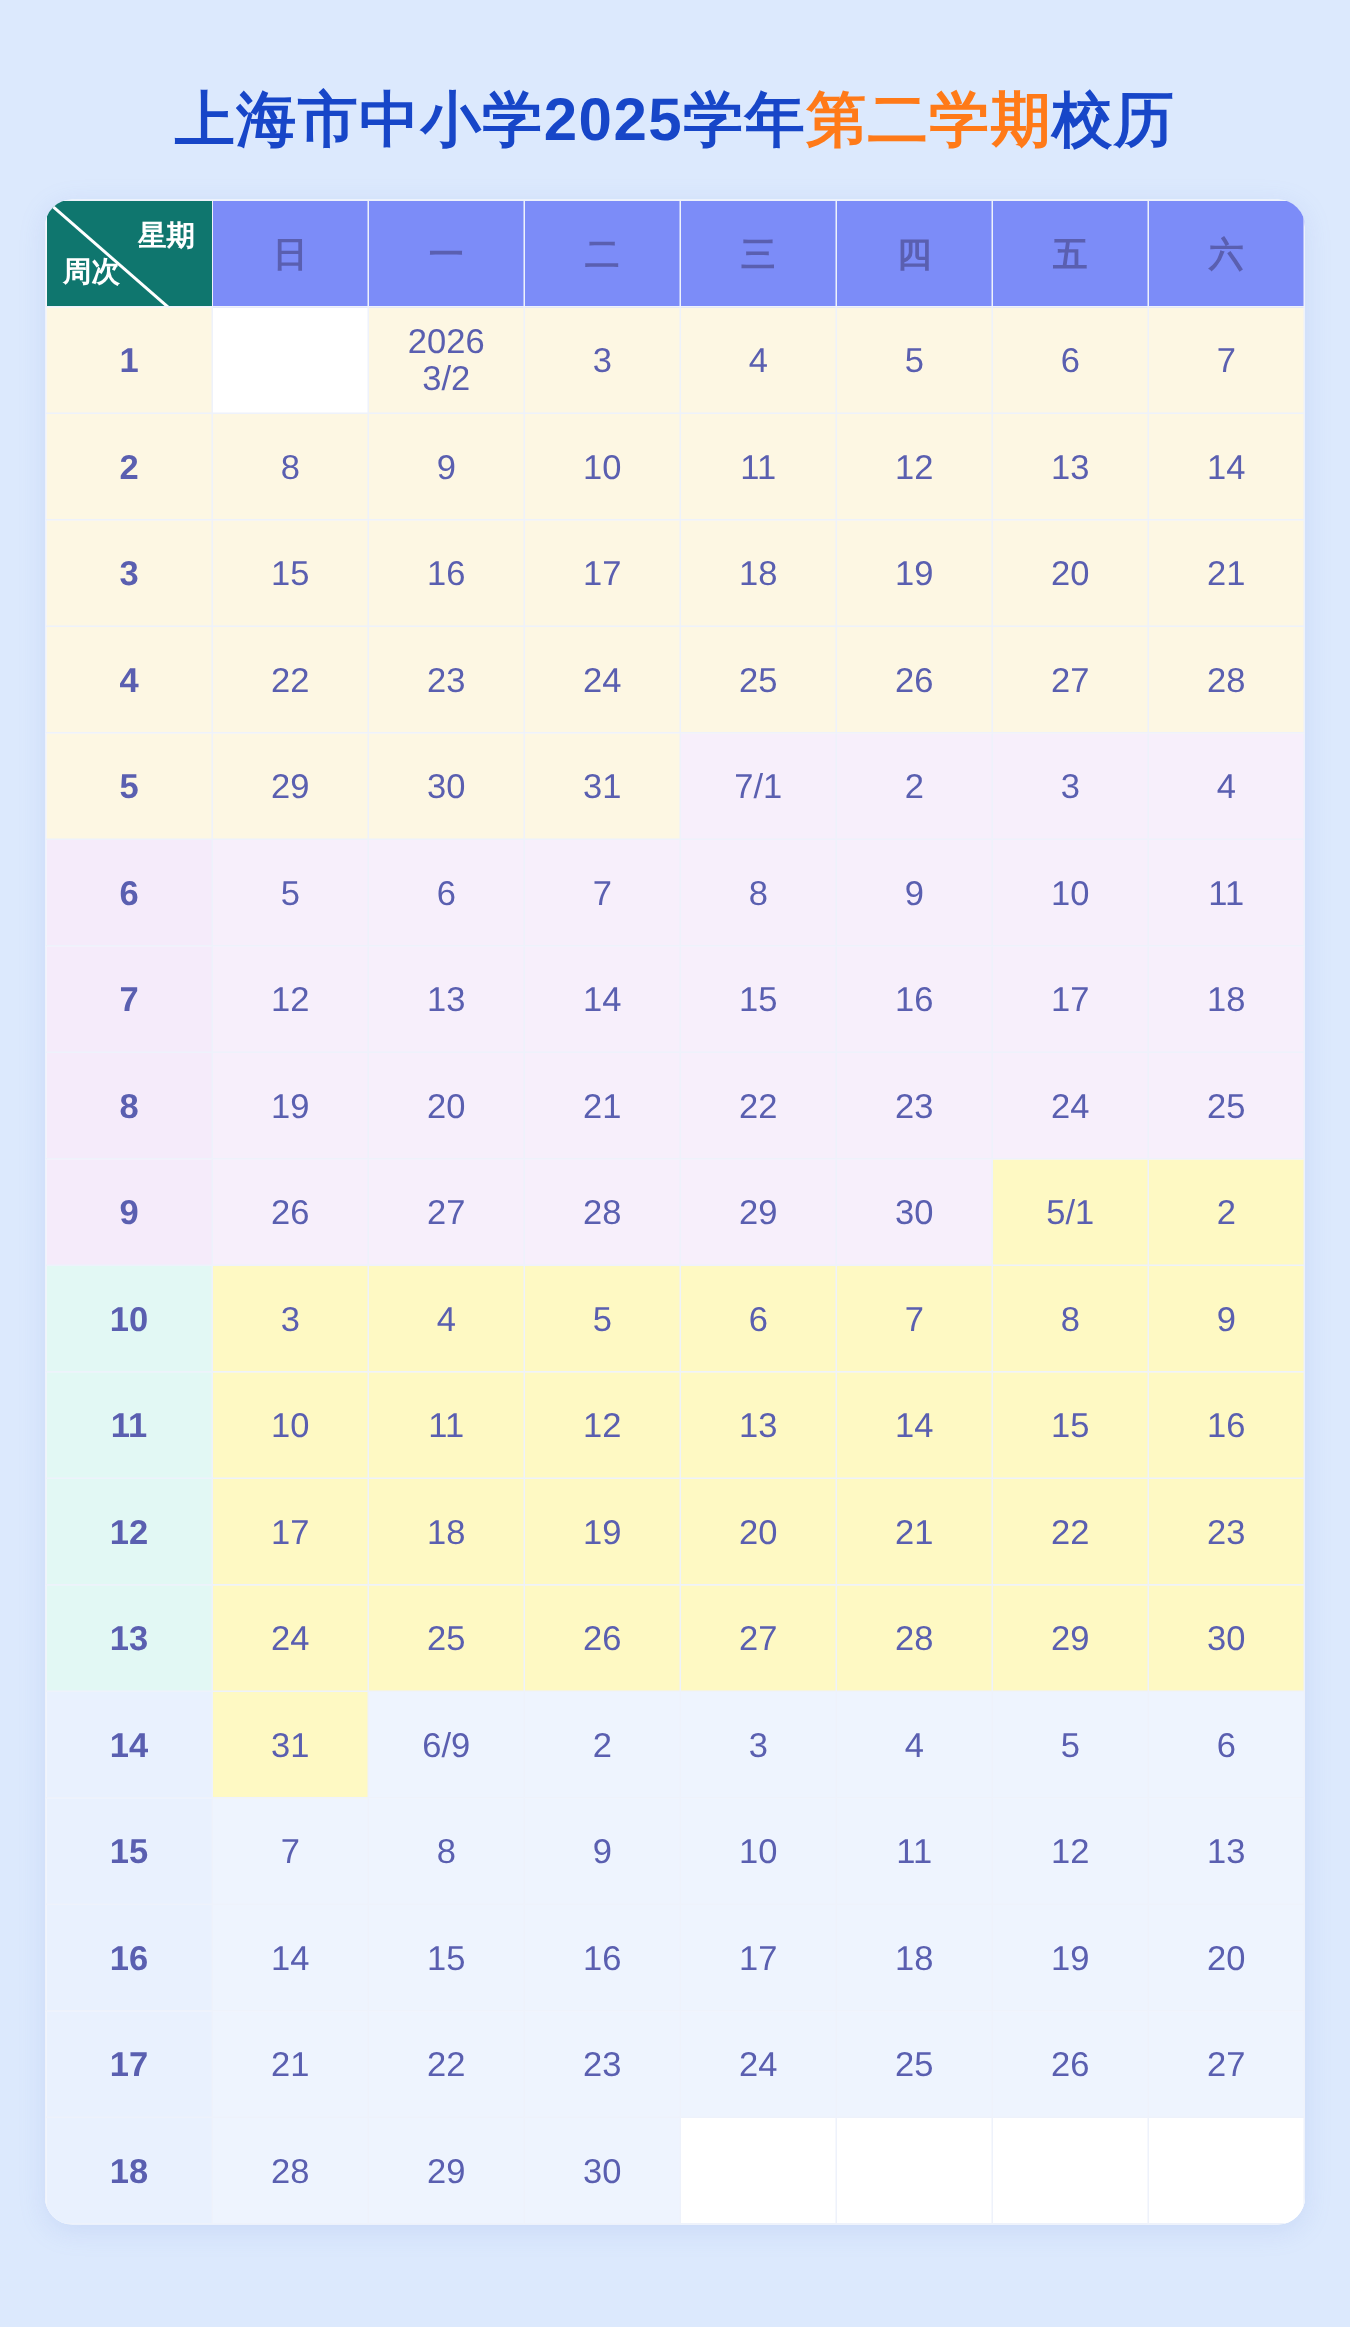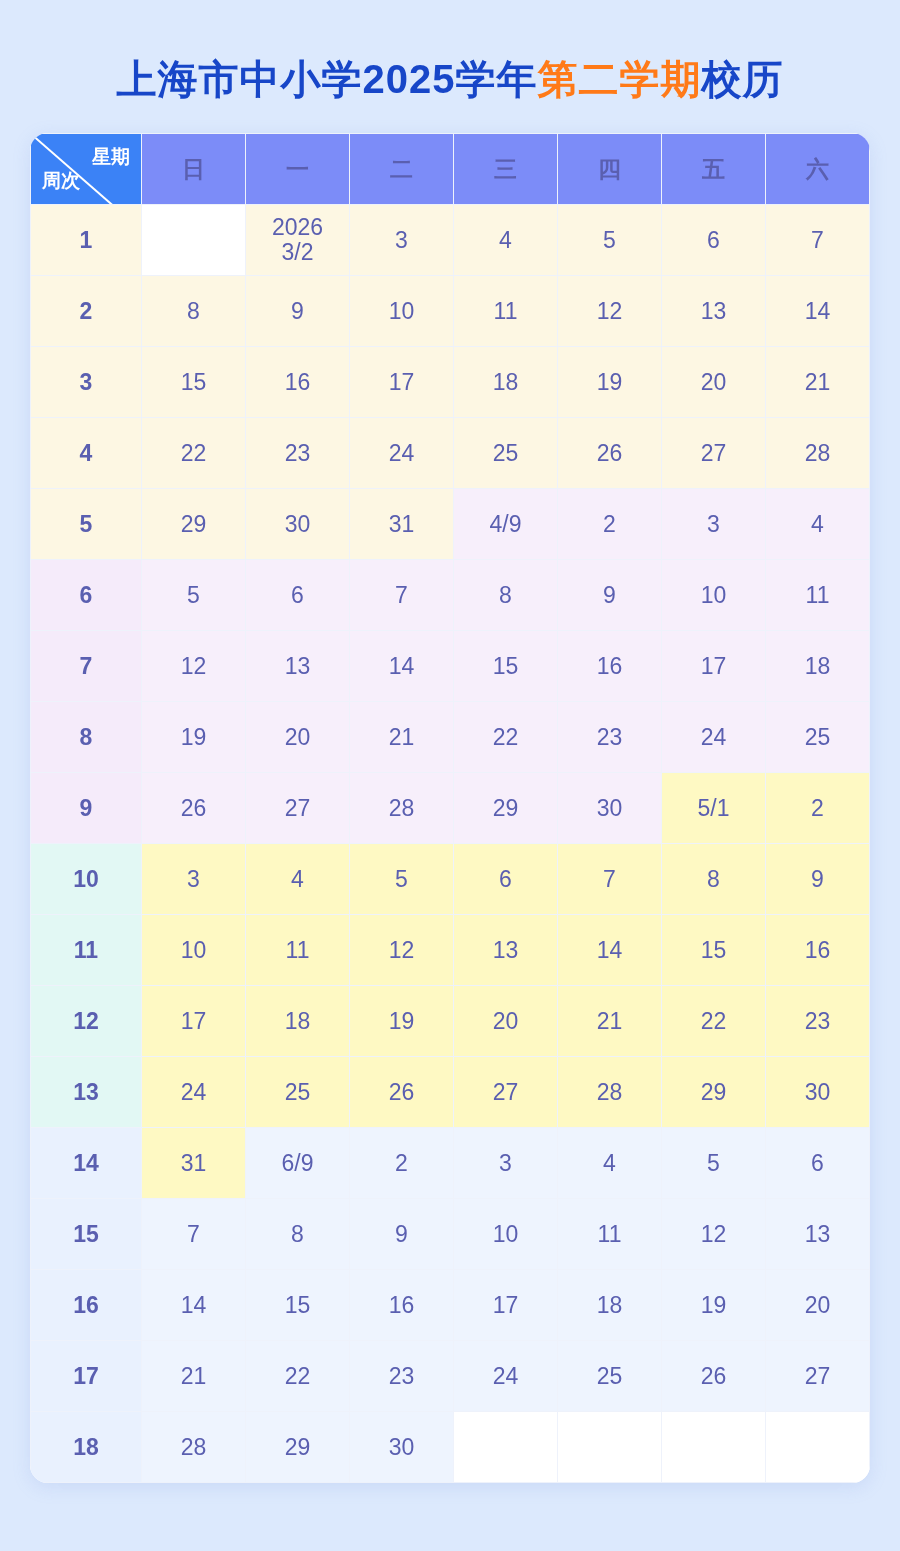--- a/index.html
+++ b/index.html
@@ -55,21 +55,21 @@
   thead th {
     background: #7c8cf8;
     color: #ffffff;
     font-size: 24px;
     font-weight: bold;
     height: 96px;
     border: 1px solid #7c8cf8;
   }
   th.corner {
     position: relative;
-    background: #3b82f6;
+    background: #0f766e;
     padding: 0;
     width: 110px;
     text-decoration: underline;
   }
   th.corner .diag {
     position: absolute;
     left: 0; top: 0; right: 0; bottom: 0;
     overflow: hidden;
   }
   th.corner .diag svg { display: block; }
@@ -186,21 +186,21 @@
             <td class="m3 c-m3n">25</td>
             <td class="m3 c-m3n">26</td>
             <td class="m3 c-m3n">27</td>
             <td class="m3 c-m3n">28</td>
           </tr>
           <tr>
             <td class="wk-col m3-w">5</td>
             <td class="m3 c-m3n">29</td>
             <td class="m3 c-m3n">30</td>
             <td class="m3 c-m3n">31</td>
-            <td class="m4 c-m4">4/9</td>
+            <td class="m4 c-m4">7/1</td>
             <td class="m4 c-m4n">2</td>
             <td class="m4 c-m4n">3</td>
             <td class="m4 c-m4n">4</td>
           </tr>
           <tr>
             <td class="wk-col m4-w">6</td>
             <td class="m4 c-m4n">5</td>
             <td class="m4 c-m4n">6</td>
             <td class="m4 c-m4n">7</td>
             <td class="m4 c-m4n">8</td>

